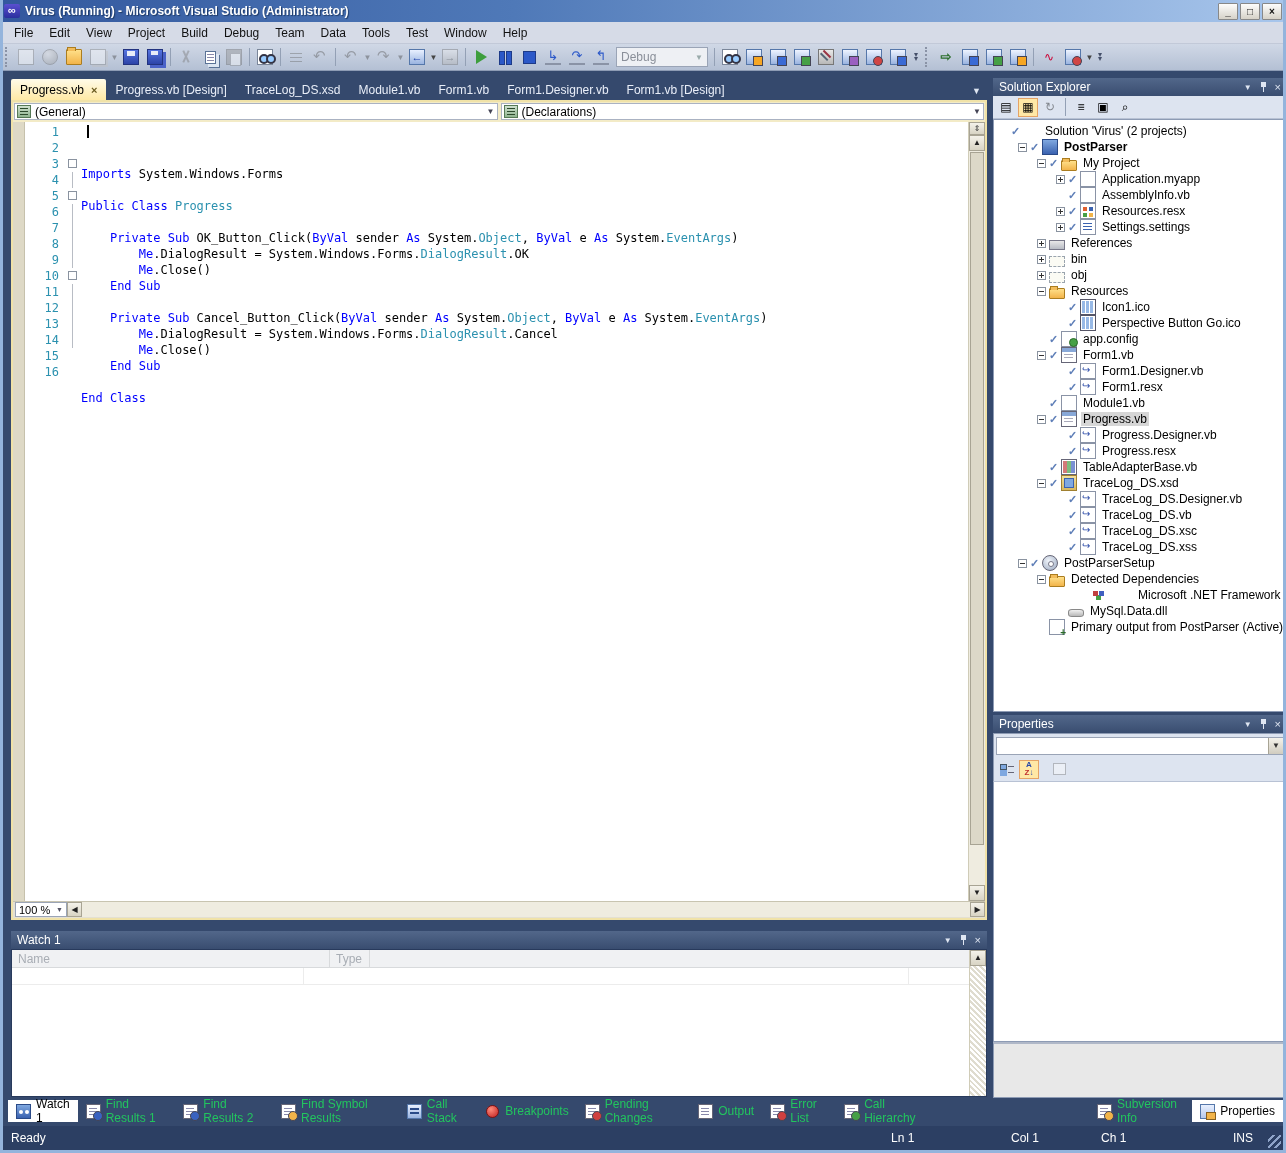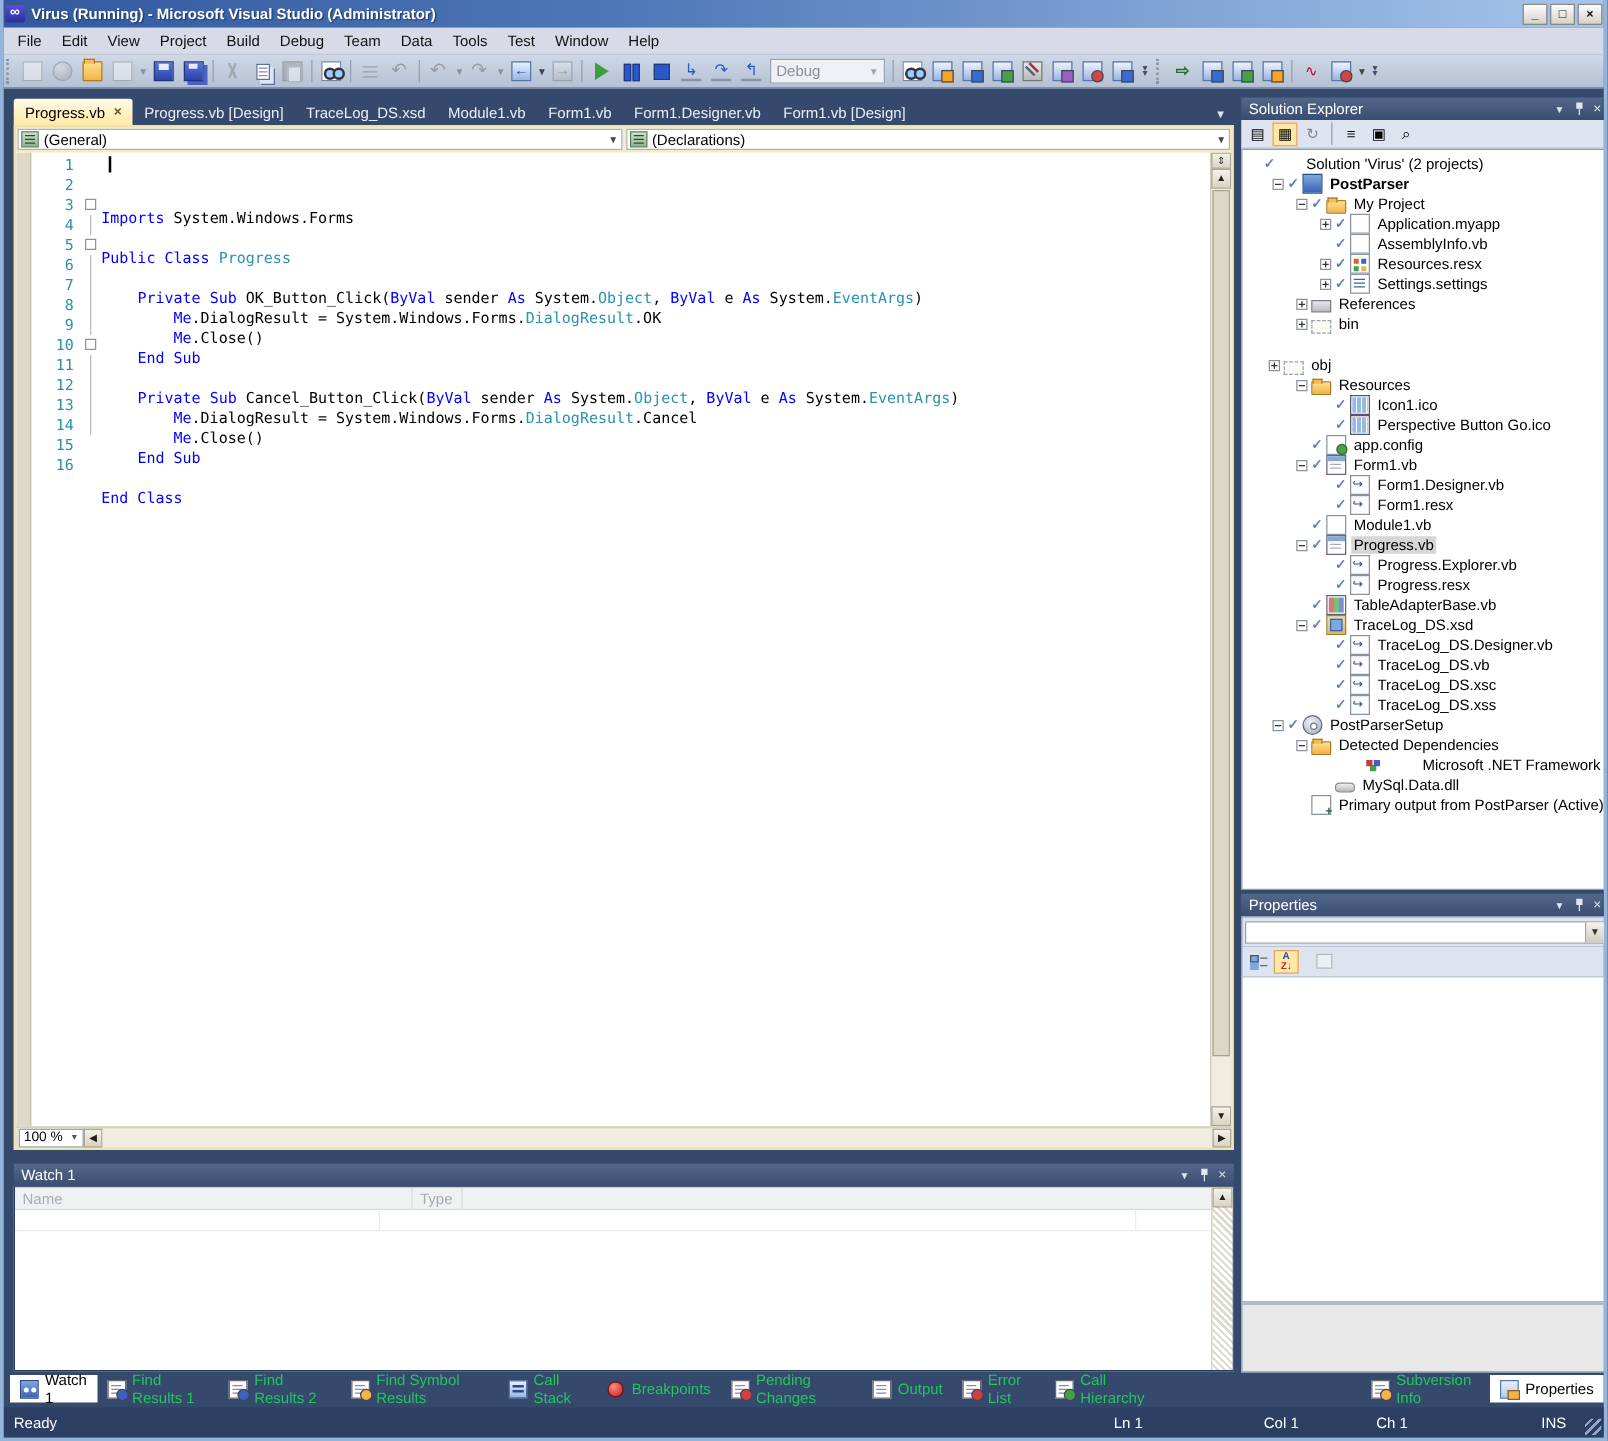--- a/index.html
+++ b/index.html
@@ -101,21 +101,21 @@
      font-size:12px;white-space:pre;}
   .cl{height:16px;line-height:16px;}
   .k{color:#0000ff;} .y{color:#2b91af;} .t{color:#000;}
   .caret{position:absolute;left:6px;top:3px;width:2px;height:13px;background:#000;}
   .vscroll{width:17px;background:#efece0;border-left:1px solid #d0ccb8;display:flex;flex-direction:column;}
   .vs-split{height:13px;background:linear-gradient(#f4f2ea,#d8d4c4);border:1px solid #a8a494;font-size:8px;
      line-height:11px;text-align:center;color:#333;}
   .vs-btn{height:16px;background:linear-gradient(#f4f2ea,#d8d4c4);border:1px solid #a8a494;font-size:8px;
      line-height:14px;text-align:center;color:#222;}
   .vs-thumb{flex:1;margin:1px 1px 40px 1px;background:#dcd8c8;border:1px solid #a8a494;}
-  .editor-bottom{height:17px;background:#e4e0d2;display:flex;align-items:center;border-top:1px solid #c8c4b0;}
+  .editor-bottom{height:17px;background:#e4e0d2;display:flex;align-items:flex-start;border-top:1px solid #c8c4b0;}
   .zoom-combo{width:52px;height:15px;background:#fff;border:1px solid #9aa4b6;display:flex;align-items:center;
      padding:0 3px;margin-left:2px;font-size:11px;}
   .zoom-combo .cdd{margin-left:auto;font-size:7px;color:#556;}
   .hs-btn{width:15px;height:15px;background:linear-gradient(#f4f2ea,#d8d4c4);border:1px solid #a8a494;
      font-size:8px;line-height:13px;text-align:center;color:#222;}
   .hs-track{flex:1;height:15px;background:#efece0;}
   
   .watch{position:absolute;left:8px;top:931px;width:976px;height:166px;display:flex;flex-direction:column;}
   .panel-title{height:18px;background:linear-gradient(#52678a,#394d70);color:#fff;display:flex;align-items:center;
      padding:0 6px;font-size:12px;}
@@ -623,21 +623,21 @@
           <span class="tr-ic tri-refs"></span>
           <span class="tr-label">References</span>
         </div>
         <div class="tree-row" style="padding-left: 42px;">
           <span class="tr-exp">
             <span class="box plus"></span>
           </span>
           <span class="tr-ic tri-folderdash"></span>
           <span class="tr-label">bin</span>
         </div>
-        <div class="tree-row" style="padding-left: 20px; margin-top: 17px;">
+        <div class="tree-row" style="padding-left: 42px;">
           <span class="tr-exp">
             <span class="box plus"></span>
           </span>
           <span class="tr-ic tri-folderdash"></span>
           <span class="tr-label">obj</span>
         </div>
         <div class="tree-row" style="padding-left: 42px;">
           <span class="tr-exp">
             <span class="box"></span>
           </span>
@@ -693,21 +693,21 @@
             <span class="box"></span>
           </span>
           <span class="tr-chk">✓</span>
           <span class="tr-ic tri-form"></span>
           <span class="tr-label sel">Progress.vb</span>
         </div>
         <div class="tree-row" style="padding-left: 61px;">
           <span class="tr-exp"></span>
           <span class="tr-chk">✓</span>
           <span class="tr-ic tri-designer"></span>
-          <span class="tr-label">Progress.Explorer.vb</span>
+          <span class="tr-label">Progress.Designer.vb</span>
         </div>
         <div class="tree-row" style="padding-left: 61px;">
           <span class="tr-exp"></span>
           <span class="tr-chk">✓</span>
           <span class="tr-ic tri-designer"></span>
           <span class="tr-label">Progress.resx</span>
         </div>
         <div class="tree-row" style="padding-left: 42px;">
           <span class="tr-exp"></span>
           <span class="tr-chk">✓</span>

